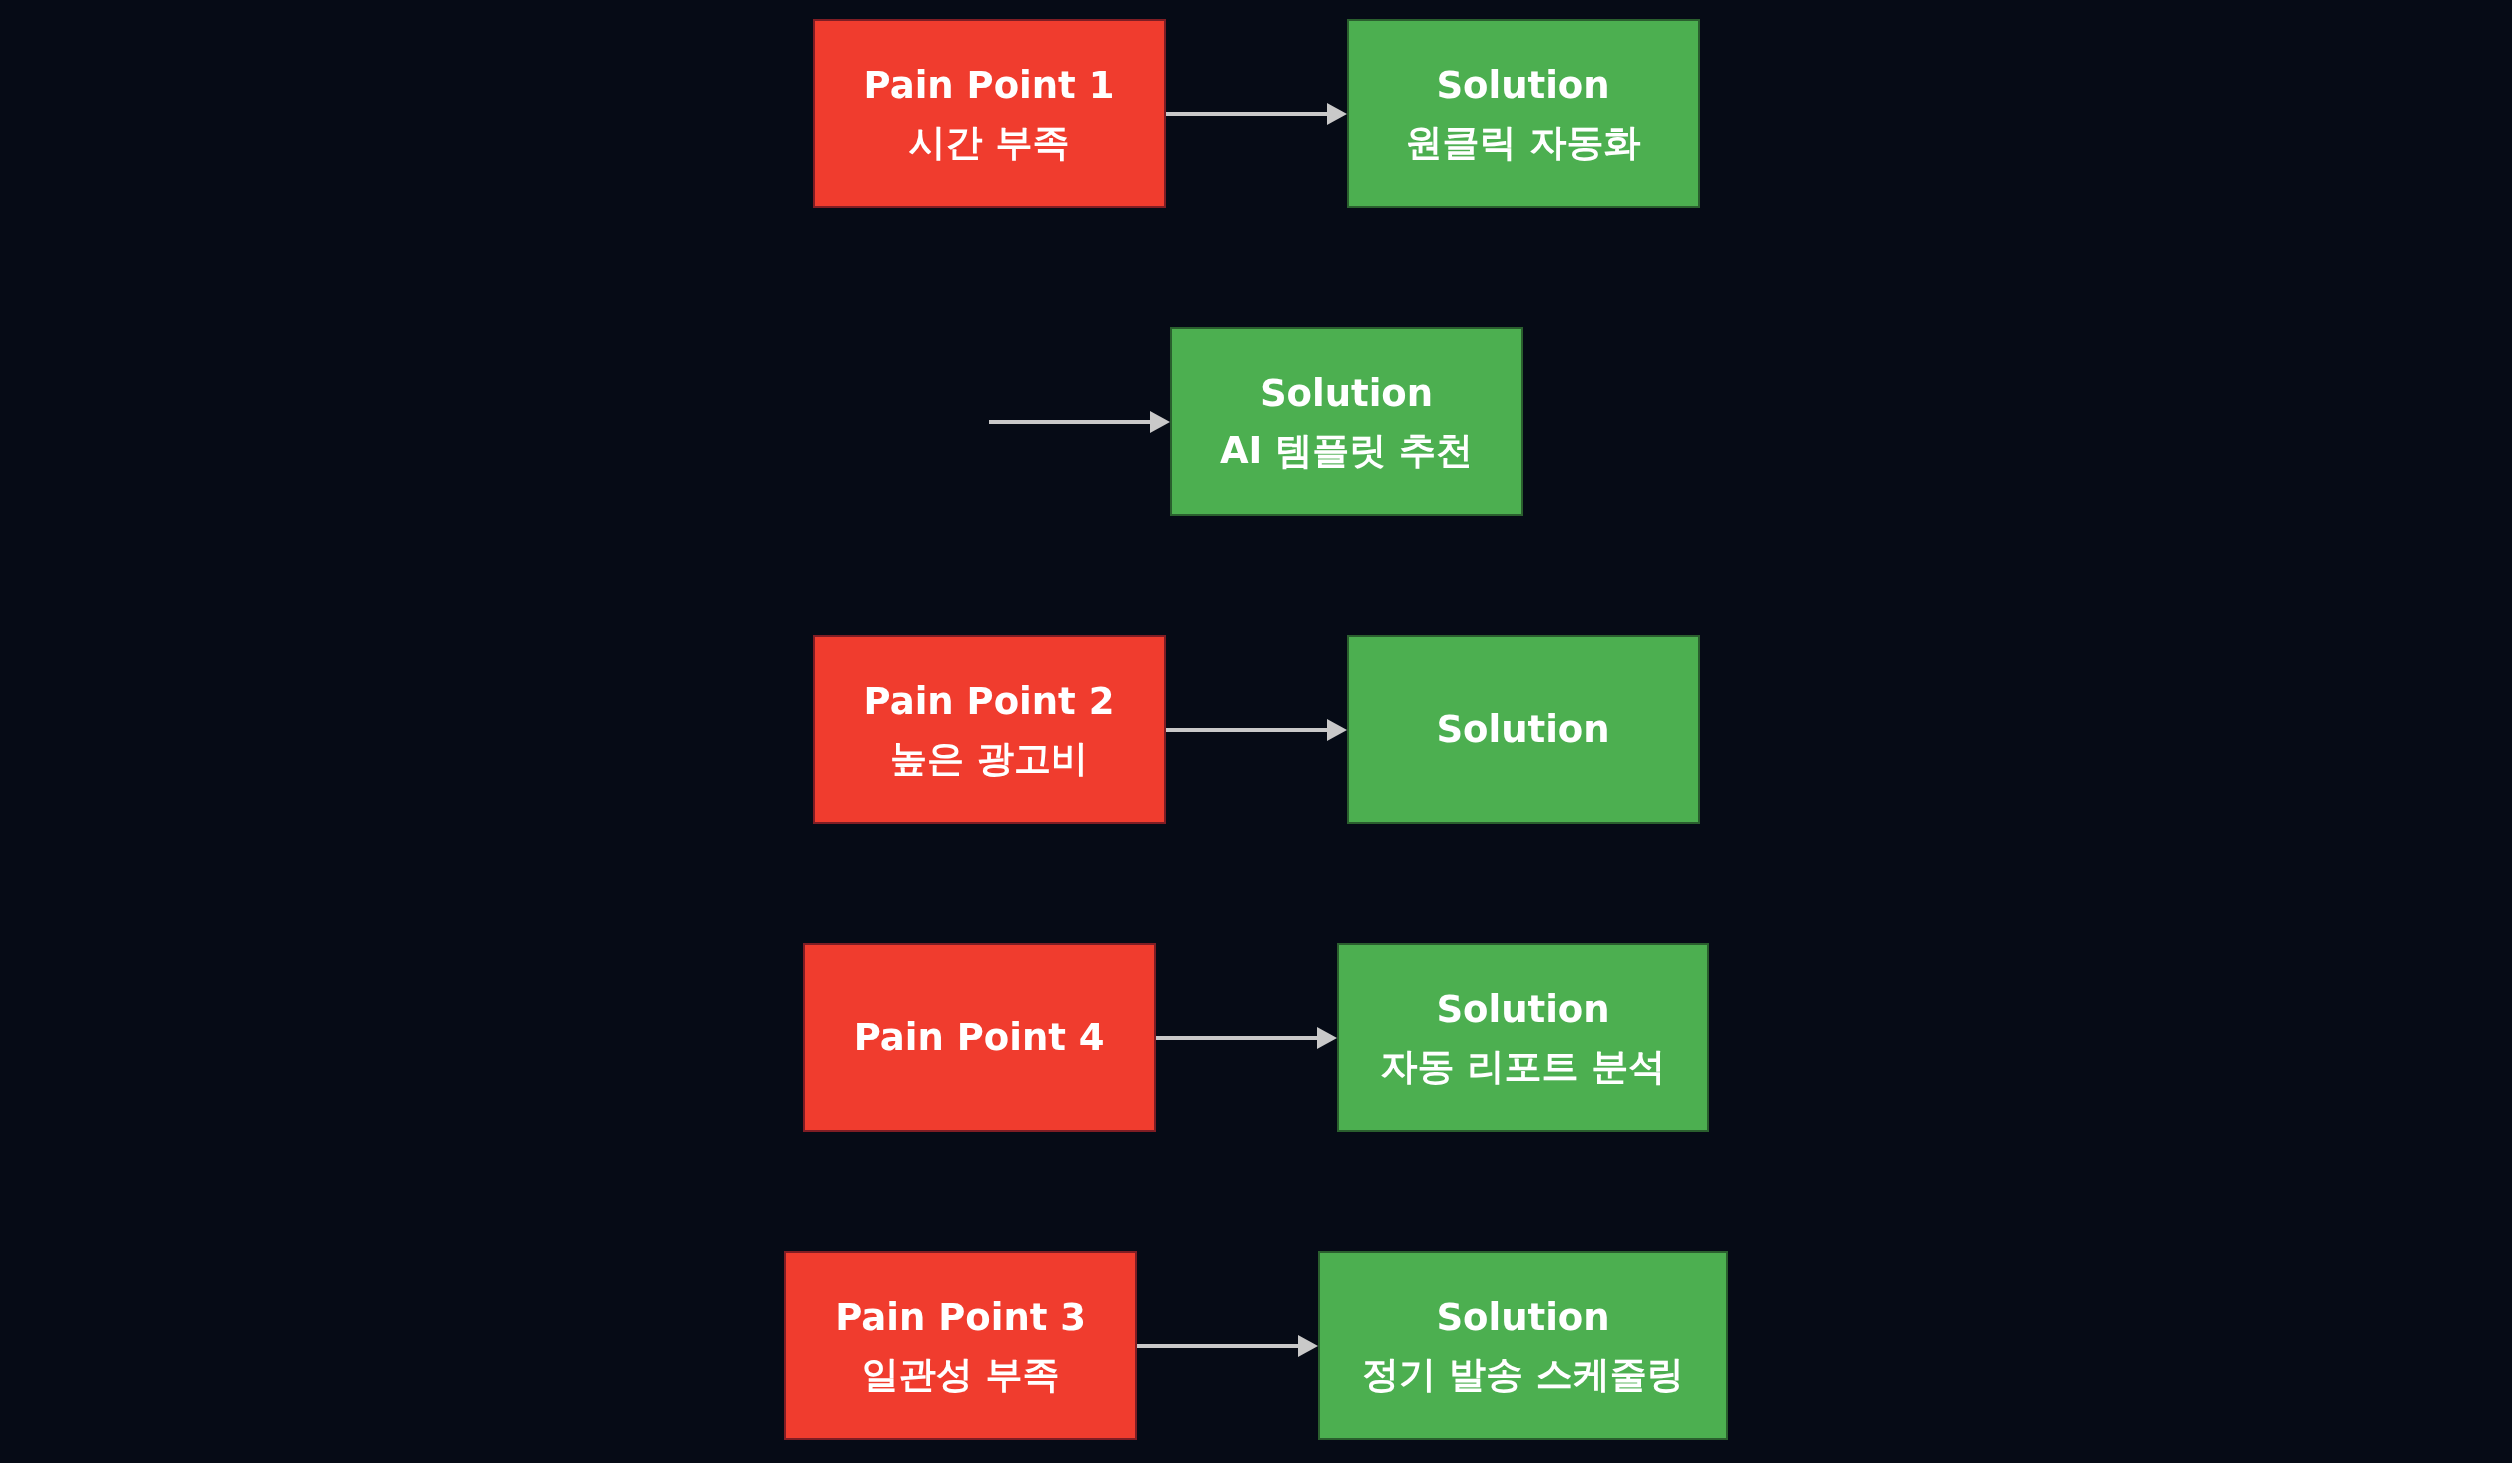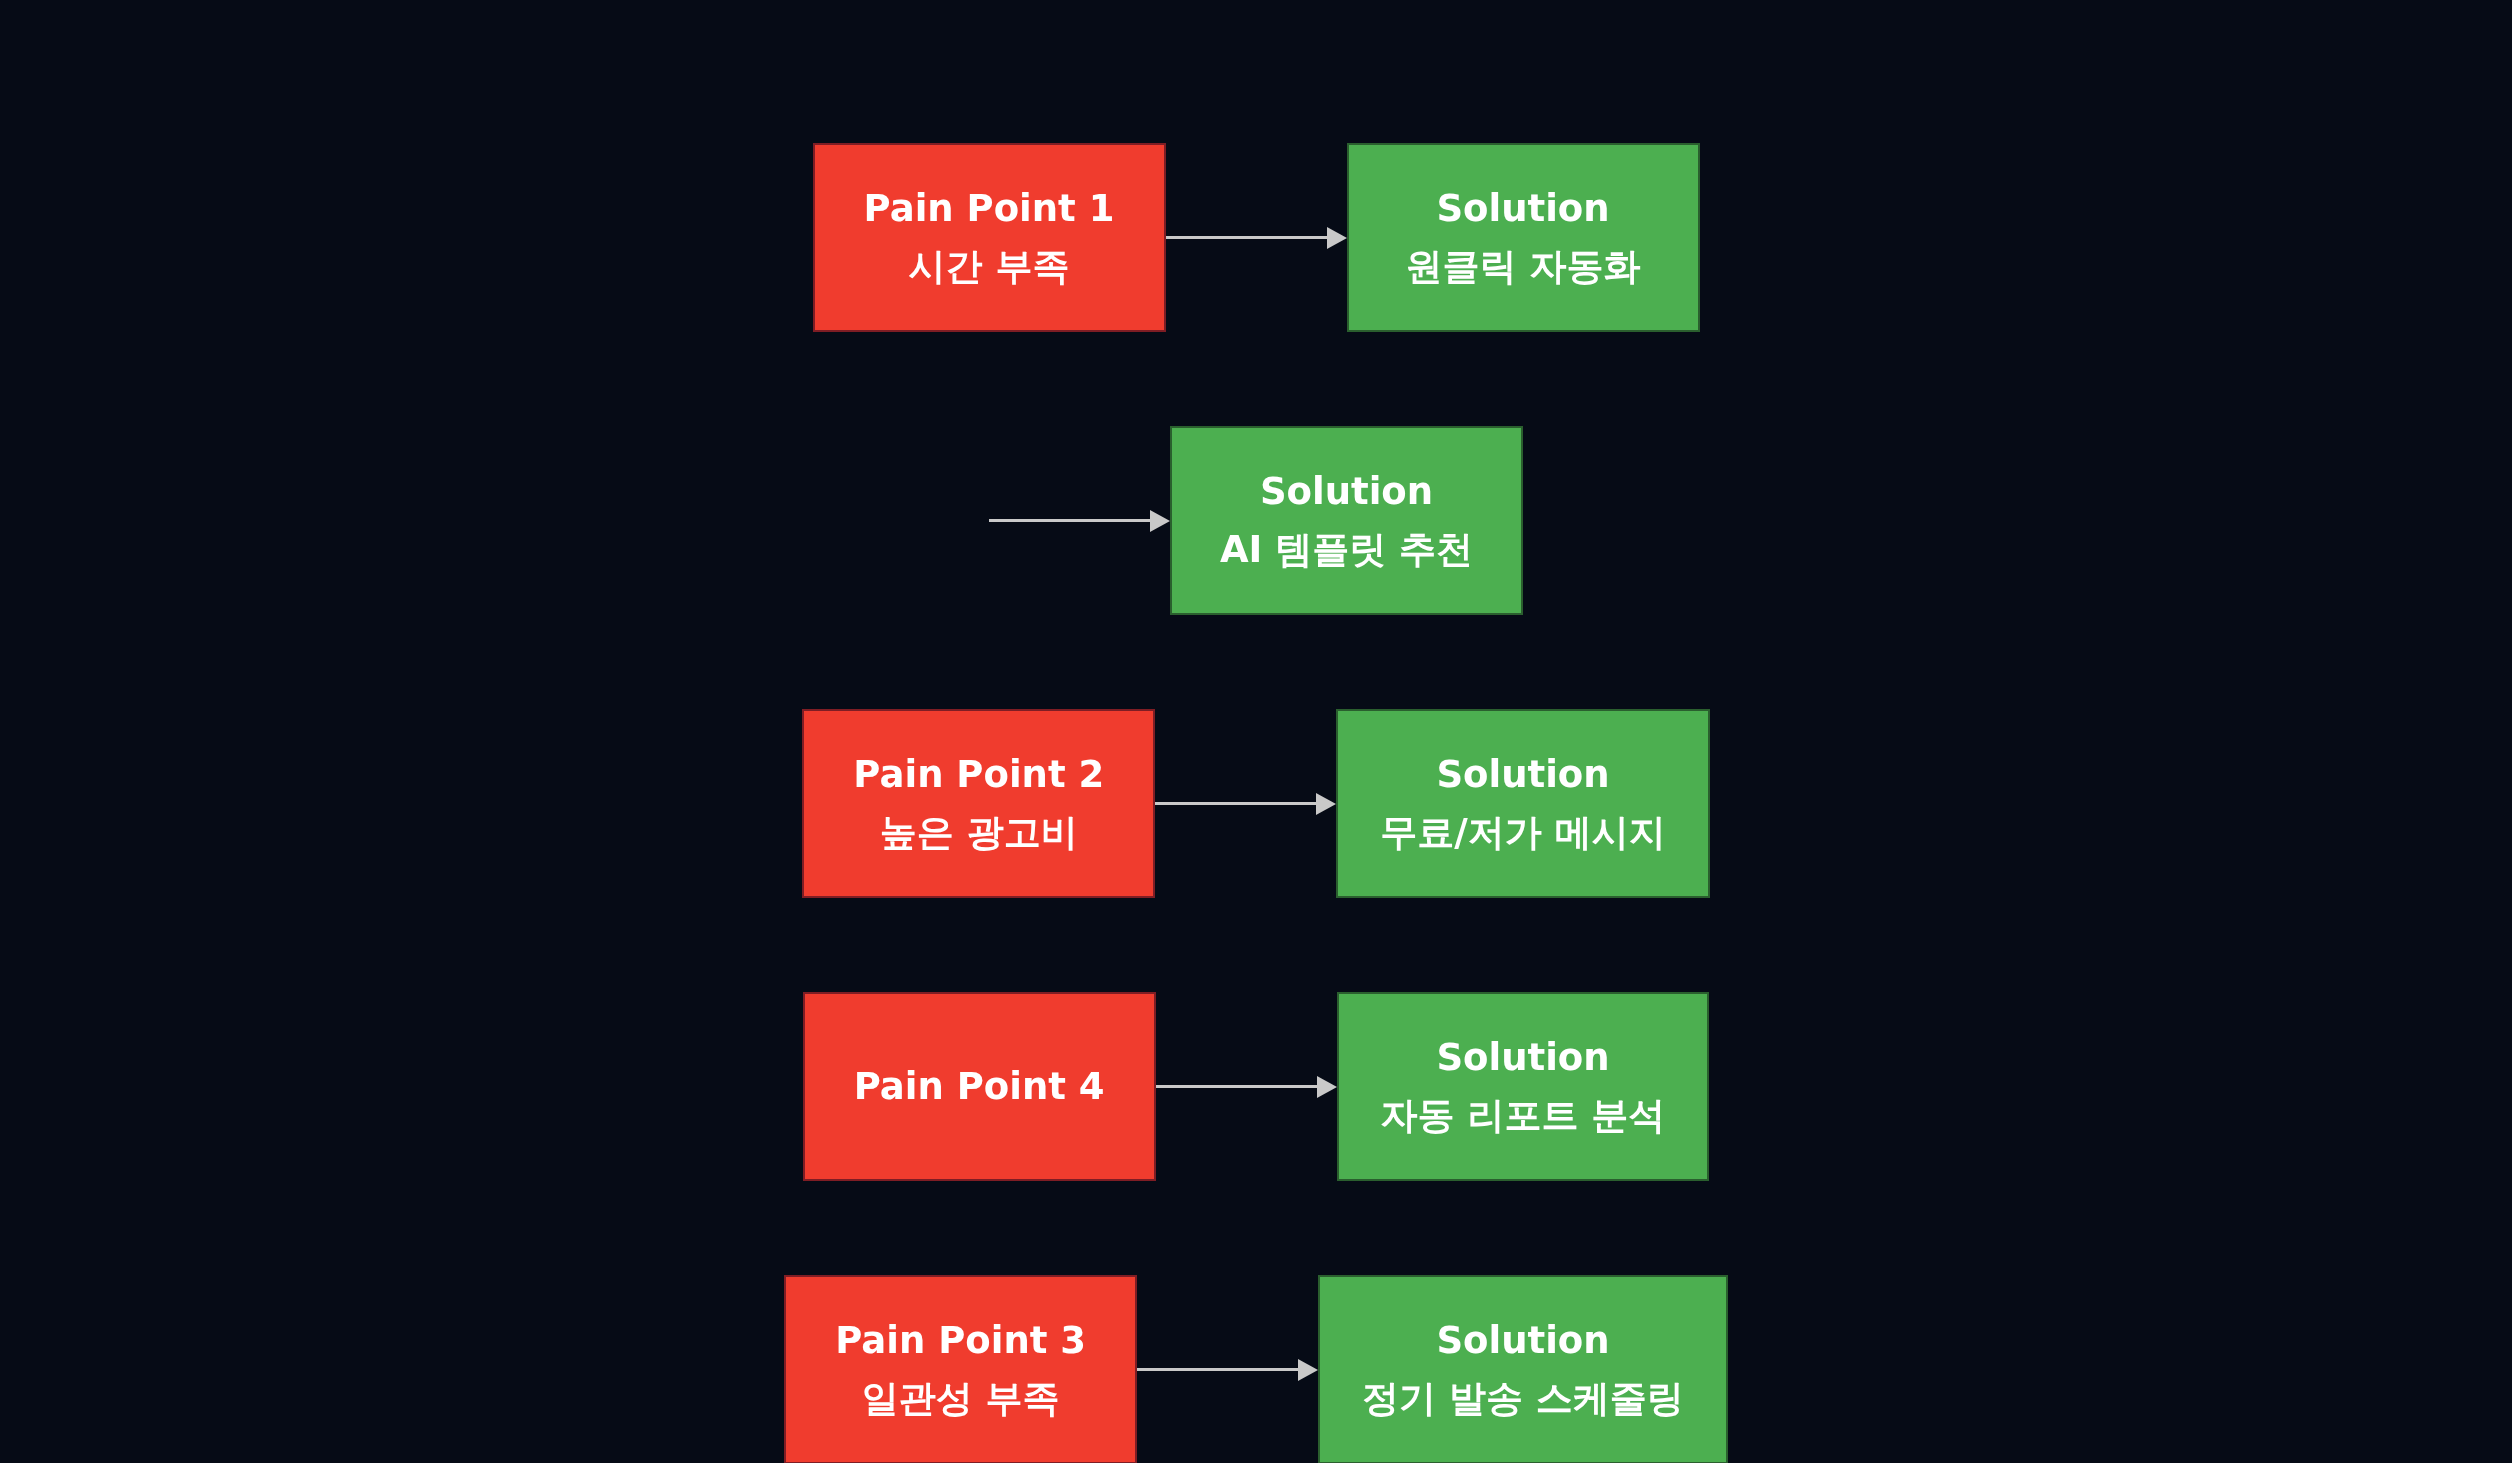--- a/index.html
+++ b/index.html
@@ -10,22 +10,21 @@
     overflow: hidden;
     font-family: "DejaVu Sans", "Liberation Sans", sans-serif;
   }
   .canvas {
     width: 100%;
     height: 100%;
     box-sizing: border-box;
     padding-top: 19.4px;
     display: flex;
     flex-direction: column;
-    row-gap: 94px;
-    justify-content: flex-end;
+    row-gap: 119px;
   }
   .row {
     display: flex;
     justify-content: center;
     align-items: center;
     height: 189px;
     flex: 0 0 auto;
   }
   .box {
     box-sizing: border-box;
@@ -104,21 +103,20 @@
     <div class="box pain">
       <div>Pain Point 2</div>
       <div>높은 광고비</div>
     </div>
     <div class="arrow">
       <div class="arrow-line"></div>
       <div class="arrow-head"></div>
     </div>
     <div class="box solution">
       <div>Solution</div>
-      <div>무료/저가 메시지</div>
     </div>
   </div>
 
   <div class="row">
     <div class="box pain">
       <div>Pain Point 4</div>
     </div>
     <div class="arrow">
       <div class="arrow-line"></div>
       <div class="arrow-head"></div>

